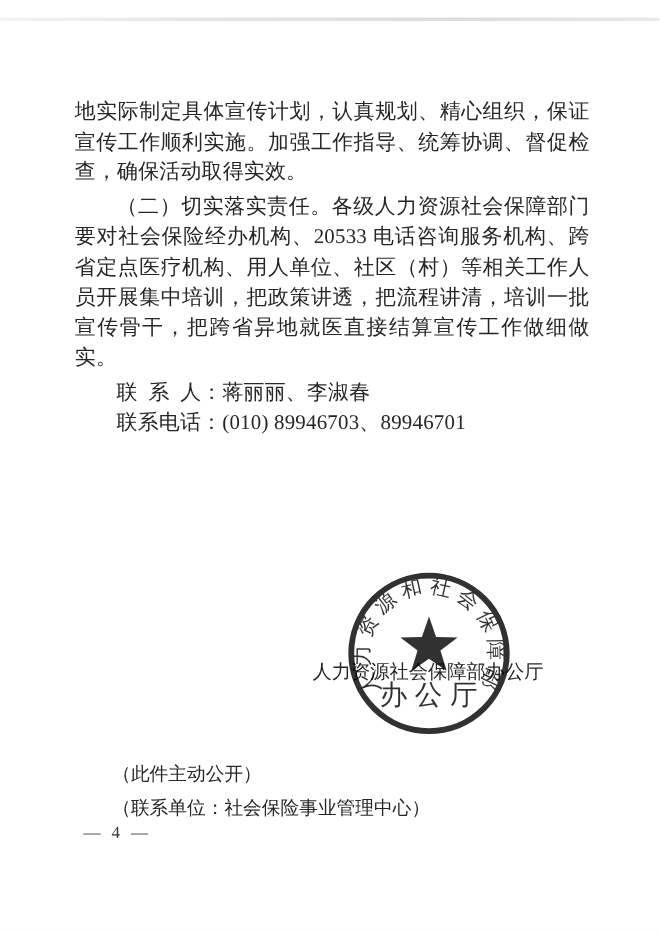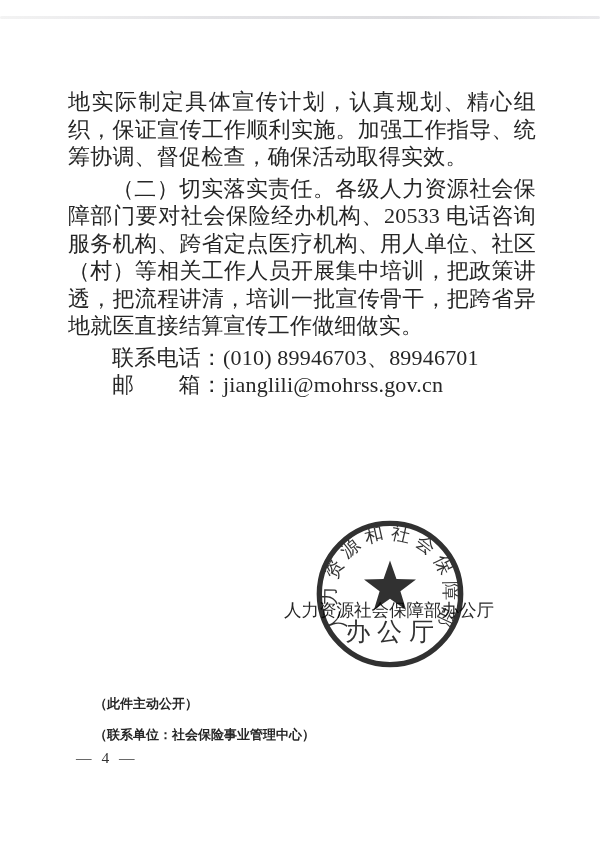--- a/index.html
+++ b/index.html
@@ -20,21 +20,21 @@
     overflow:hidden;
     color:var(--ink);
   }
   .scan-edge{
     position:absolute;top:16px;left:0;right:0;height:3px;
     background:linear-gradient(to right,#f3f3f3,#e3e3e6 35%,#dcdcdf 70%,#e9e9ec);
     border-radius:2px;
   }
   .body-text{
     position:absolute;left:68px;top:88px;width:468px;
-    font-size:22px;line-height:27.5px;
+    font-size:19px;line-height:27.5px;
     text-align:justify;text-justify:inter-character;
     letter-spacing:0.2px;
   }
   .para{margin:0;}
   .para.indent{text-indent:2em;}
   .para + .para{margin-top:4px;}
   .contacts{margin-top:4px;}
   .contact-line{margin:0;text-indent:2em;line-height:27.5px;}
   .signature{
     position:absolute;left:283px;top:596px;width:212px;
@@ -46,42 +46,42 @@
     position:absolute;left:314px;top:518px;width:152px;height:152px;
     mix-blend-mode:multiply;opacity:0.92;
   }
   .seal circle{stroke:var(--seal-ink);}
   .seal text{fill:var(--seal-ink);}
   .seal polygon{fill:var(--seal-ink);}
   .seal .ring-text{font-size:25px;letter-spacing:7px;font-family:"Liberation Serif","DejaVu Serif",serif;}
   .seal .office-text{font-size:33px;letter-spacing:9px;font-family:"Liberation Serif","DejaVu Serif",serif;}
   .notes{
     position:absolute;left:68px;top:689px;width:468px;
-    font-size:13px;line-height:30.5px;font-weight:bold;
+    font-size:17px;line-height:30.5px;
   }
   .note-line{margin:0;text-indent:2em;}
   .page-number{
     position:absolute;left:76px;top:749px;
     font-size:15.5px;letter-spacing:3px;color:#333;
     white-space:nowrap;
   }
 </style>
 </head>
 <body>
 
 <div class="page">
 
   <div class="scan-edge"></div>
 
   <main class="body-text">
     <p class="para">地实际制定具体宣传计划，认真规划、精心组织，保证宣传工作顺利实施。加强工作指导、统筹协调、督促检查，确保活动取得实效。</p>
     <p class="para indent">（二）切实落实责任。各级人力资源社会保障部门要对社会保险经办机构、20533 电话咨询服务机构、跨省定点医疗机构、用人单位、社区（村）等相关工作人员开展集中培训，把政策讲透，把流程讲清，培训一批宣传骨干，把跨省异地就医直接结算宣传工作做细做实。</p>
     <div class="contacts">
+      <p class="contact-line">联 系 人：蒋丽丽、李淑春</p>
       <p class="contact-line">联系电话：(010) 89946703、89946701</p>
-      <p class="contact-line">邮  箱：jianglili@mohrss.gov.cn</p>
     </div>
   </main>
 
   <div class="signature">
     <div>人力资源社会保障部办公厅</div>
   </div>
 
   <svg class="seal" viewBox="0 0 200 200" aria-hidden="true">
     <defs>
       <path id="sealArc" d="M 41,141.3 A 72,72 0 1 1 159,141.3" fill="none"></path>

